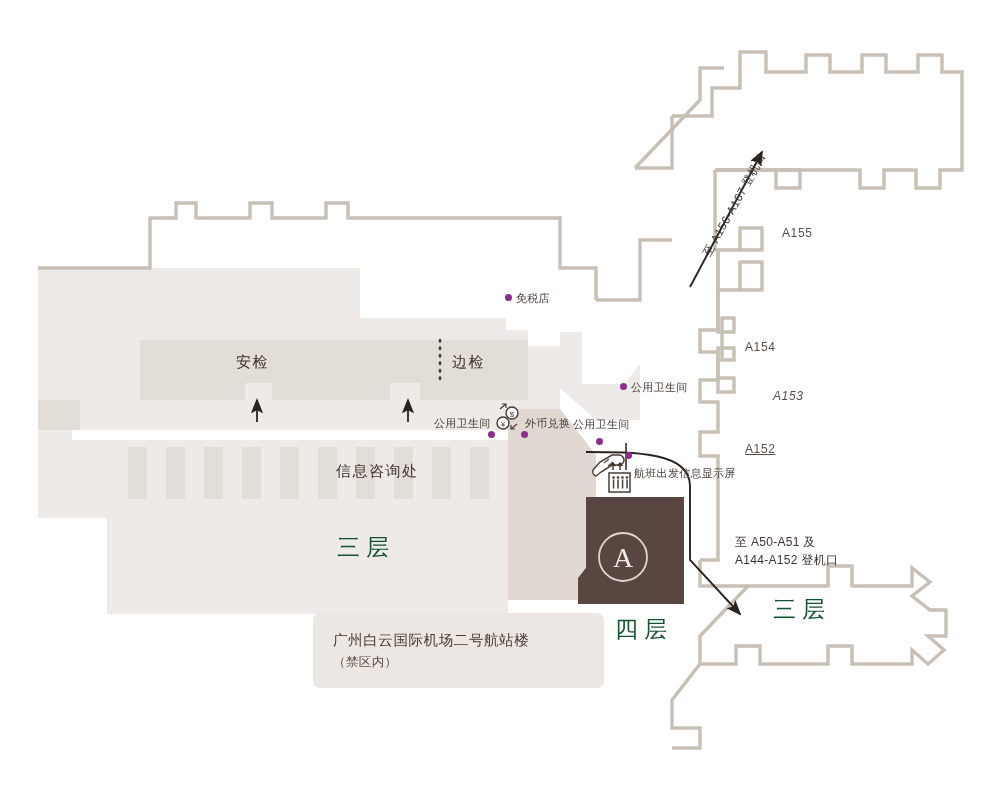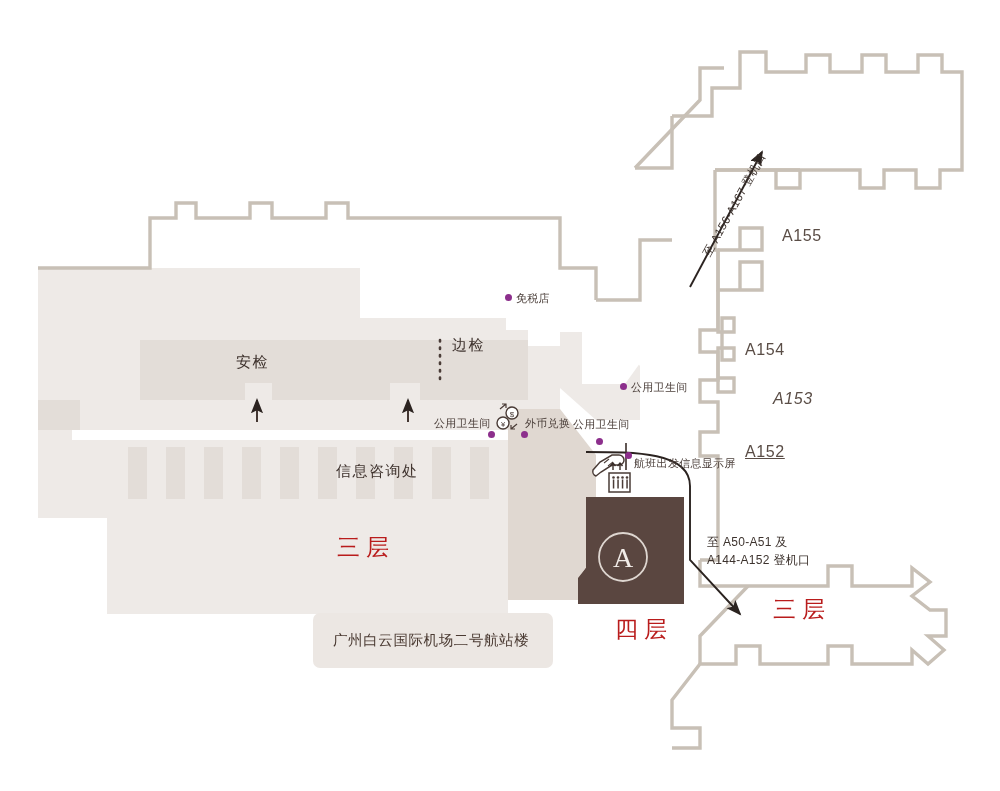--- a/index.html
+++ b/index.html
@@ -29,40 +29,40 @@
   }
   .lbl {
     position: absolute;
     color: #4a3c37;
     white-space: nowrap;
     line-height: 1.35;
     letter-spacing: 0.3px;
   }
   .lbl-poi { font-size: 11px; color: #4b3f3a; }
   .lbl-zone { font-size: 15px; color: #3f332e; letter-spacing: 1.5px; }
-  .lbl-gate { font-size: 16px; color: #5a4d46; letter-spacing: 0.6px; }
+  .lbl-gate { font-size: 12px; color: #5a4d46; letter-spacing: 0.6px; }
   .lbl-floor {
     font-size: 23px;
-    color: #b91c1c;
+    color: #14532d;
     letter-spacing: 6px;
     font-weight: 400;
   }
-  .lbl-dir { font-size: 12px; color: #3d332e; line-height: 1.5; }
+  .lbl-dir { font-size: 12px; color: #3d332e; line-height: 1.5; margin-left: 28px; }
   .poi-dot {
     position: absolute;
     width: 7px;
     height: 7px;
     border-radius: 50%;
     background: #8c2f8c;
   }
   #title-card {
     position: absolute;
     left: 313px;
     top: 613px;
-    width: 240px;
+    width: 291px;
     padding: 16px 18px 17px 20px;
     background: #ece7e3;
     border-radius: 7px;
     box-sizing: border-box;
   }
   #title-card .t1 {
     font-size: 14.5px;
     color: #4a3a32;
     letter-spacing: 0.6px;
     line-height: 1.55;
@@ -368,50 +368,51 @@
       <text x="512" y="417" text-anchor="middle" font-family="Liberation Sans, sans-serif" font-size="8" fill="#4a3c37">$</text>
       <circle cx="503" cy="423" r="6" fill="#ffffff" stroke="#4a3c37" stroke-width="1.4"></circle>
       <text x="503" y="427" text-anchor="middle" font-family="Liberation Sans, sans-serif" font-size="7.5" fill="#4a3c37">¥</text>
       <path d="M 500 409 L 506 404 M 502 404 L 506 404 L 506 408" stroke="#4a3c37" stroke-width="1.2" fill="none"></path>
       <path d="M 517 424 L 511 429 M 515 429 L 511 429 L 511 425" stroke="#4a3c37" stroke-width="1.2" fill="none"></path>
     </g>
 
   </svg>
 
   <div class="lbl lbl-zone" style="left:236px; top:352px;">安检</div>
-  <div class="lbl lbl-zone" style="left:452px; top:335px;">边检</div>
+  <div class="lbl lbl-zone" style="left:452px; top:352px;">边检</div>
   <div class="lbl lbl-zone" style="left:336px; top:461px;">信息咨询处</div>
 
   <div class="poi-dot" style="left:505px; top:294px;"></div>
   <div class="poi-dot" style="left:620px; top:383px;"></div>
   <div class="poi-dot" style="left:488px; top:431px;"></div>
   <div class="poi-dot" style="left:521px; top:431px;"></div>
   <div class="poi-dot" style="left:596px; top:438px;"></div>
   <div class="poi-dot" style="left:625px; top:452px;"></div>
 
   <div class="lbl lbl-poi" style="left:516px; top:291px;">免税店</div>
   <div class="lbl lbl-poi" style="left:631px; top:380px;">公用卫生间</div>
   <div class="lbl lbl-poi" style="left:434px; top:416px;">公用卫生间</div>
   <div class="lbl lbl-poi" style="left:525px; top:416px;">外币兑换</div>
   <div class="lbl lbl-poi" style="left:573px; top:417px;">公用卫生间</div>
-  <div class="lbl lbl-poi" style="left:634px; top:456px;text-align:center;">航班出发信息显示屏</div>
+  <div class="lbl lbl-poi" style="left:634px; top:466px;text-align:center;">航班出发信息显示屏</div>
 
   <div class="lbl lbl-gate" style="left:782px; top:225px;">A155</div>
   <div class="lbl lbl-gate" style="left:745px; top:339px;text-align:center;">A154</div>
   <div class="lbl lbl-gate" style="left:773px; top:388px;font-style:italic;">A153</div>
   <div class="lbl lbl-gate" style="left:745px; top:441px;text-decoration:underline;">A152</div>
 
   <div class="lbl lbl-floor" style="left:337px; top:532px;">三层</div>
   <div class="lbl lbl-floor" style="left:615px; top:614px;">四层</div>
   <div class="lbl lbl-floor" style="left:773px; top:594px;">三层</div>
 
   <div class="rot-label" style="left:700px; top:252px; transform:rotate(-61deg);">至 A156-A167 登机口</div>
 
   <div class="lbl lbl-dir" style="left:707px; top:533px;">
     <div>至 A50-A51 及</div>
     <div>A144-A152 登机口</div>
   </div>
 
   <div id="title-card">
     <div class="t1">广州白云国际机场二号航站楼</div>
+    <div class="t2">（禁区内）</div>
   </div>
 
 </div>
 
 </body></html>

